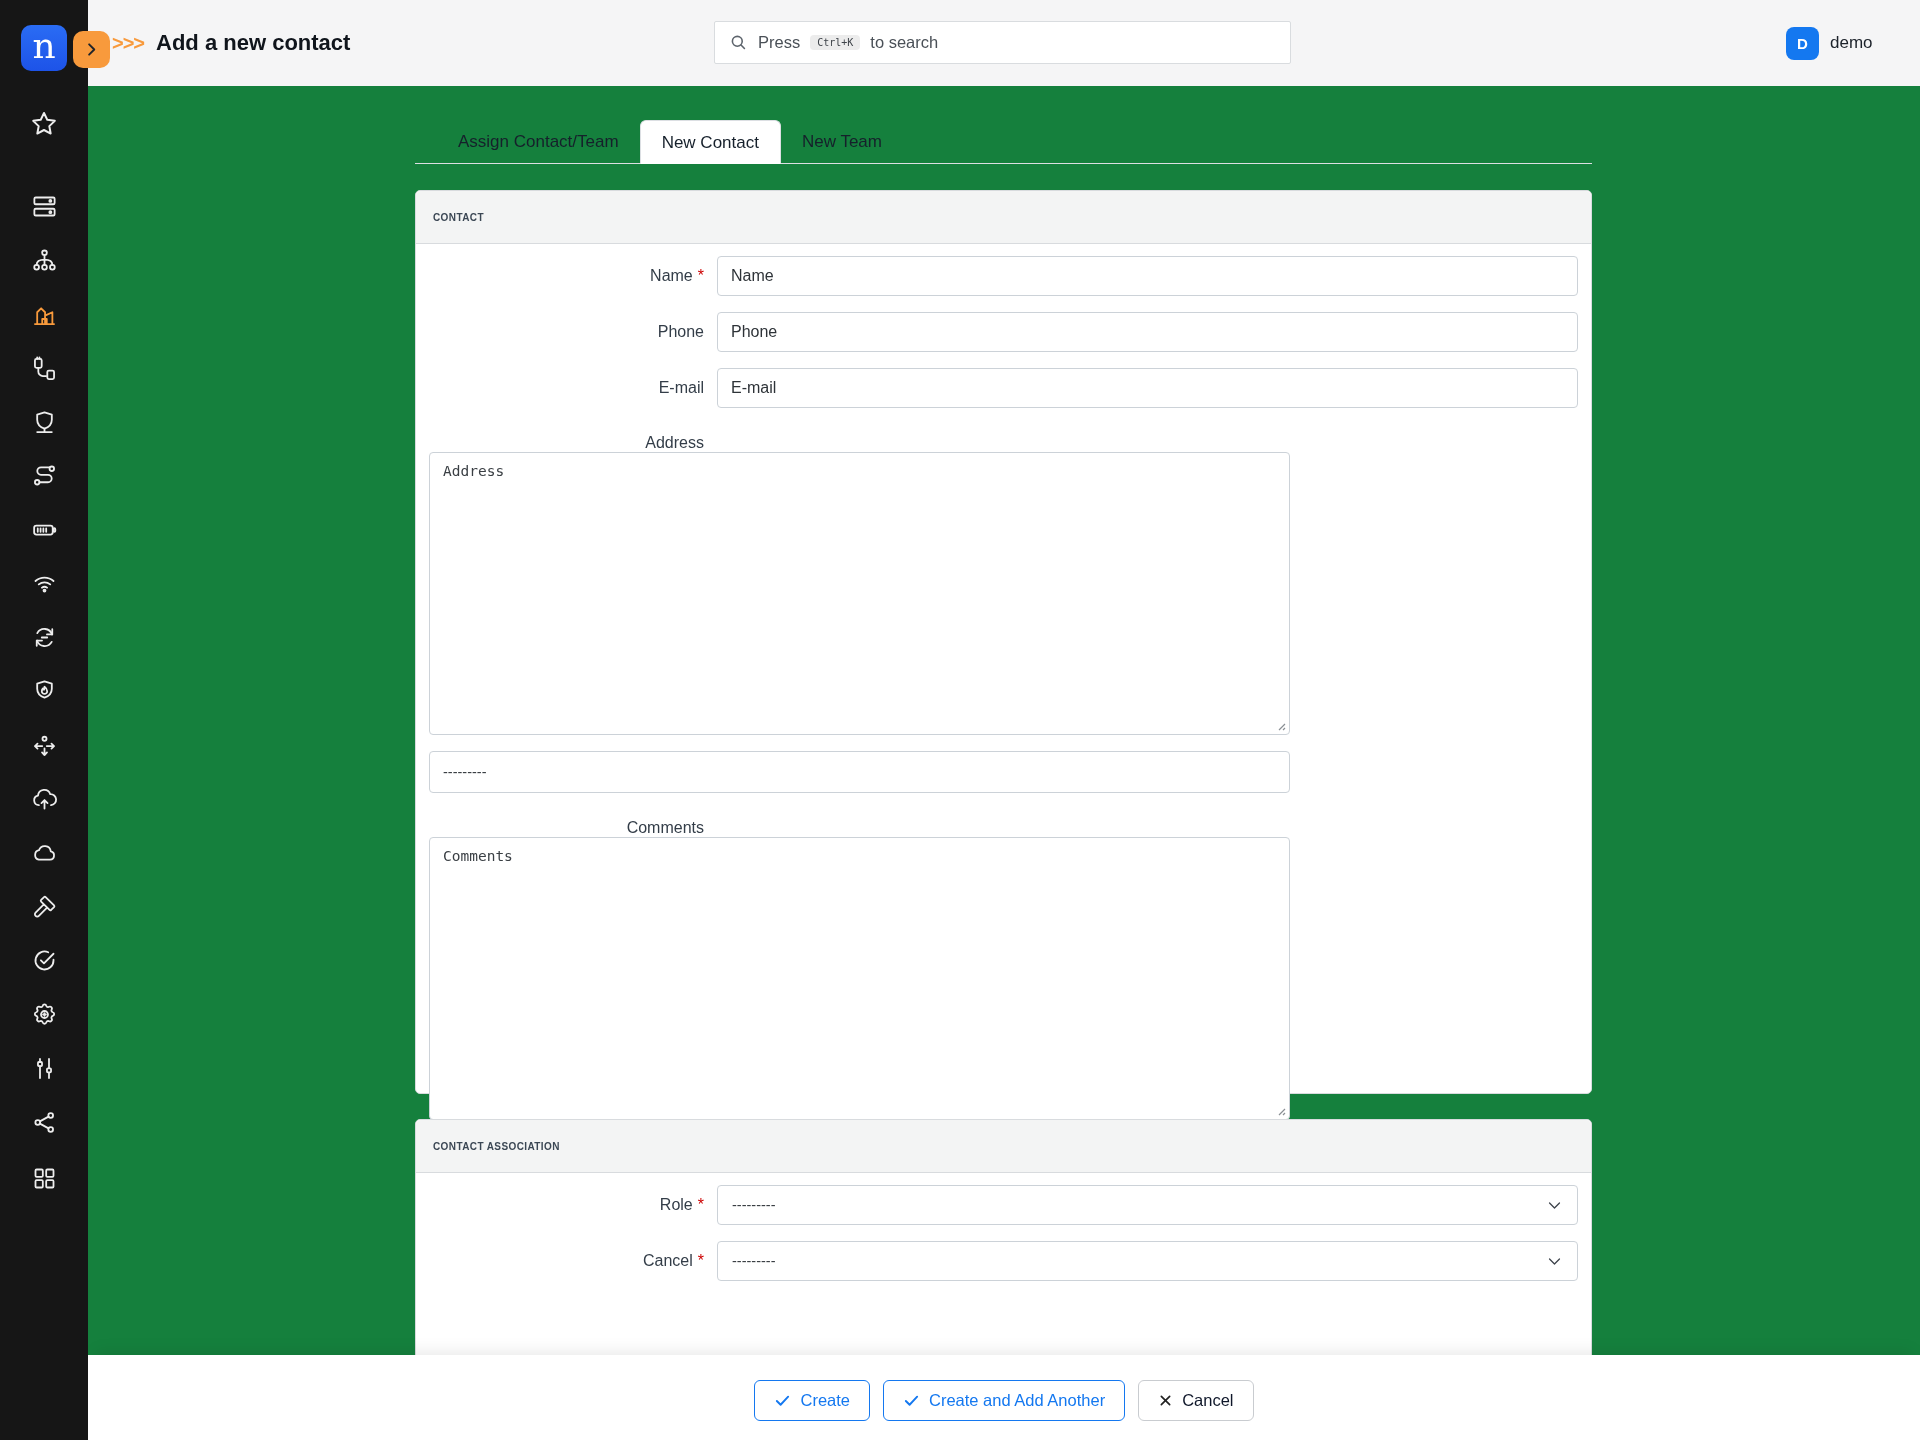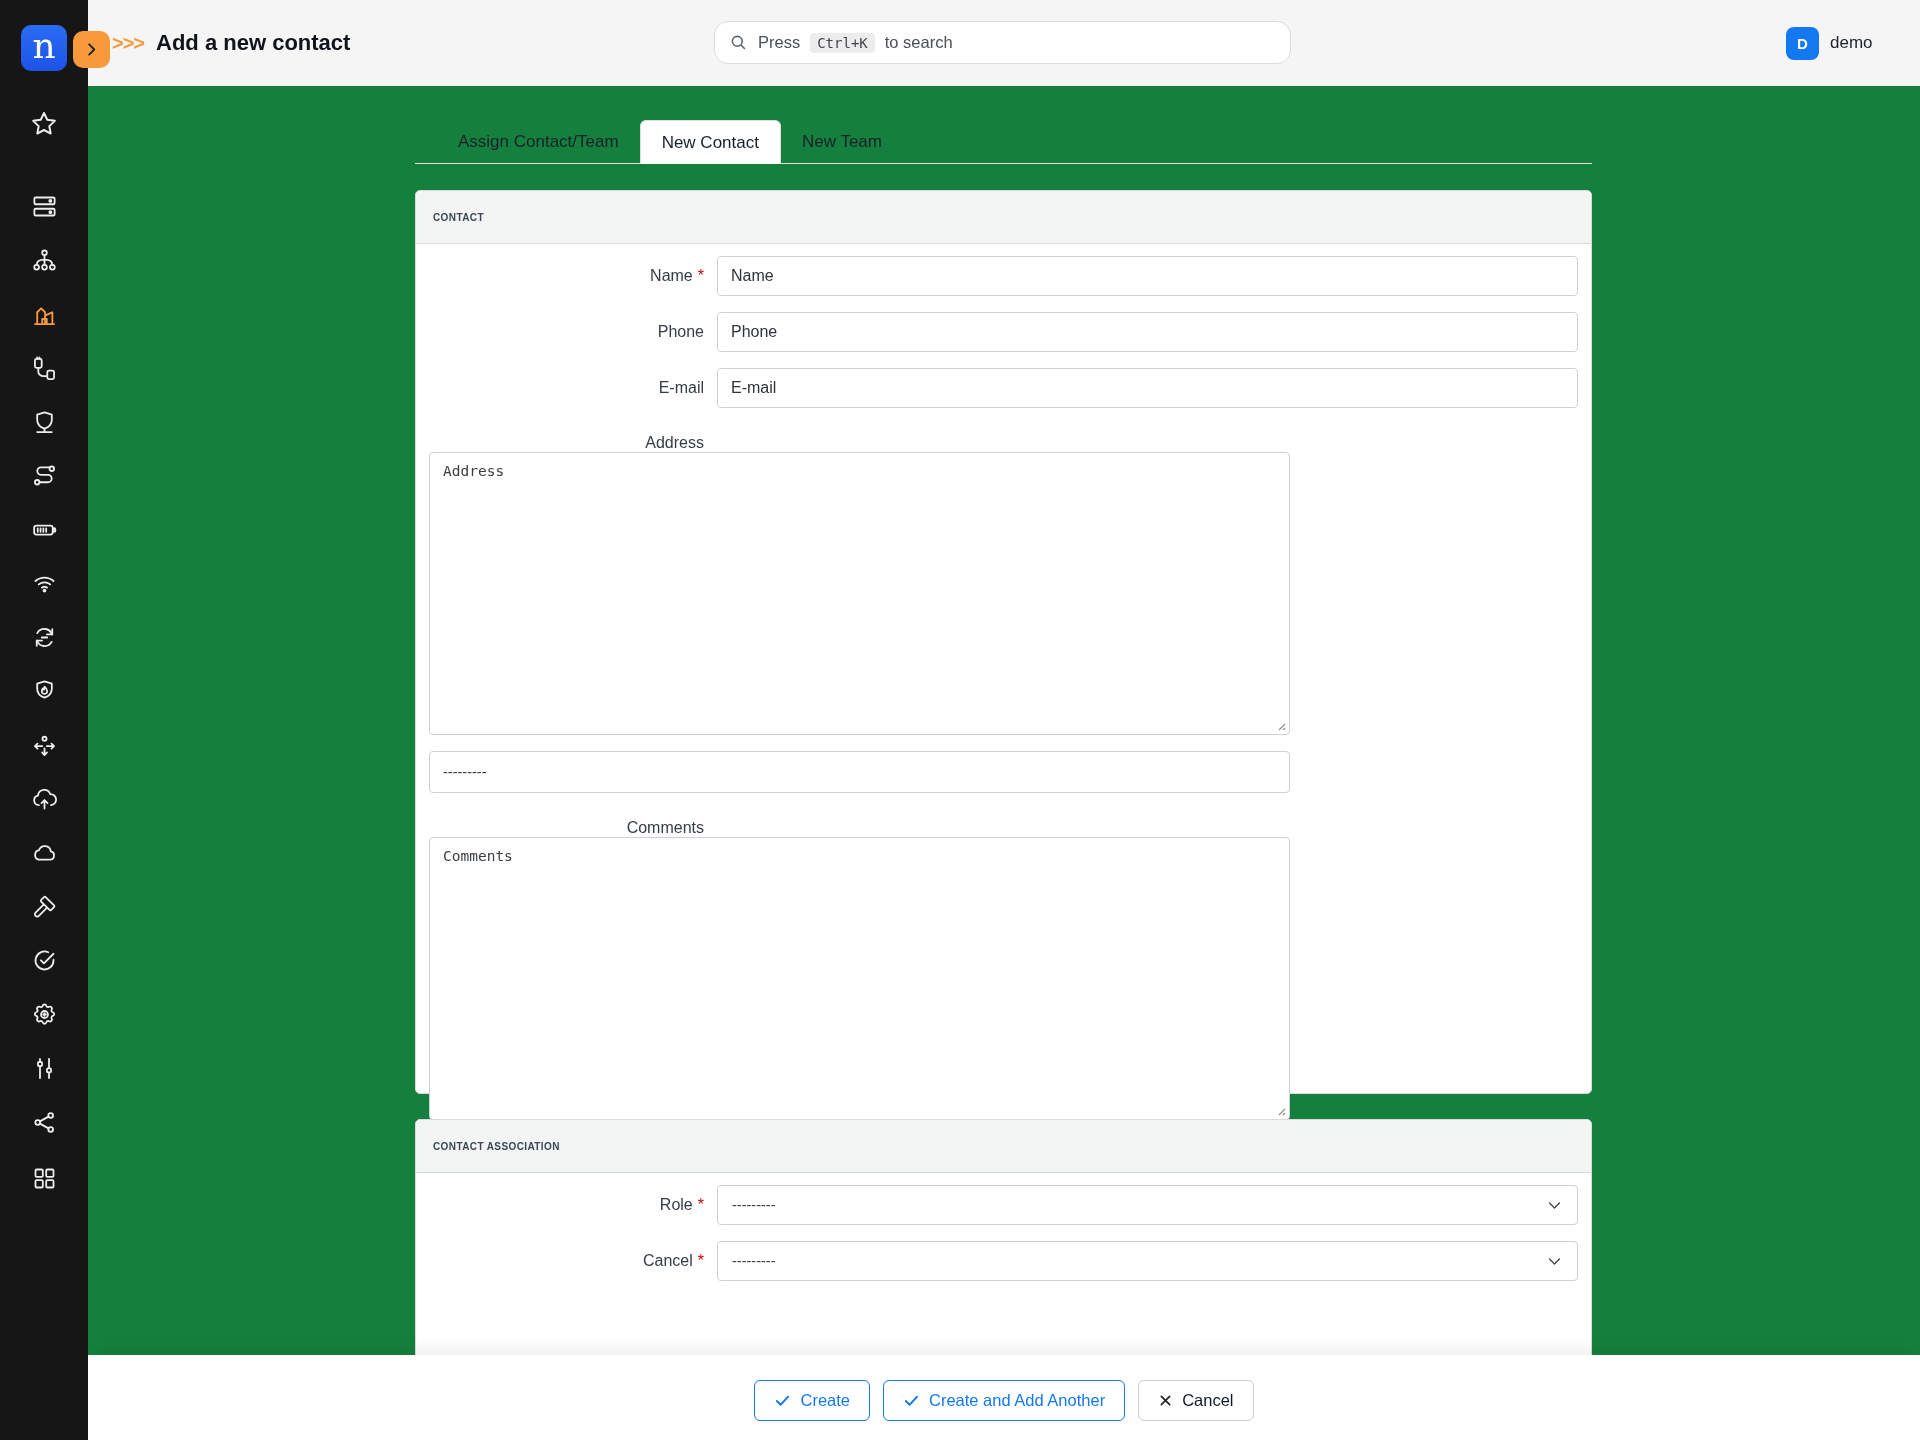--- a/index.html
+++ b/index.html
@@ -17,23 +17,23 @@
   .side-icon { position:absolute; left:0; width:88px; display:flex; justify-content:center; color:#ededed; cursor:pointer; }
   .side-icon.active { color:var(--orange); }
   .side-icon svg { stroke:currentColor; fill:none; stroke-width:1.6; stroke-linecap:round; stroke-linejoin:round; }
 
   
   .header { position:absolute; left:88px; top:0; width:1832px; height:86px; background:#f5f5f6; z-index:20; }
   .crumb-wrap { position:absolute; left:24px; top:0; height:86px; display:flex; align-items:center; gap:12px; }
   .crumbs { color:var(--orange); font-size:20px; font-weight:700; letter-spacing:-1px; }
   .page-title { font-size:22px; font-weight:700; color:#10151c; }
   .searchbar { position:absolute; left:626px; top:21px; width:577px; height:43px; background:#fff;
-               border:1px solid #d9dcdf; border-radius:14px; display:flex; align-items:center; padding:0 14px; gap:10px; cursor:text; }
+               border:1px solid #d9dcdf; border-radius:2px; display:flex; align-items:center; padding:0 14px; gap:10px; cursor:text; }
   .searchbar .stext { color:#4a5057; font-size:16.5px; }
-  .searchbar kbd { font-family:"DejaVu Sans Mono", monospace; font-size:14px; color:#3f444a;
+  .searchbar kbd { font-family:"DejaVu Sans Mono", monospace; font-size:10px; color:#3f444a;
                    background:#ececec; border-radius:4px; padding:2px 7px; }
   .user { position:absolute; left:1698px; top:0; height:86px; display:flex; align-items:center; gap:11px; cursor:pointer; }
   .avatar { width:33px; height:33px; border-radius:8px; background:var(--accent); color:#fff;
             display:flex; align-items:center; justify-content:center; font-size:15px; font-weight:700; }
   .user .uname { font-size:17px; color:#1c222a; }
 
   
   .content { position:absolute; left:88px; top:86px; width:1832px; height:1354px; background:#15803d; }
 
   .tabs { position:absolute; left:327px; top:34px; width:1177px; display:flex; padding-left:22px;

